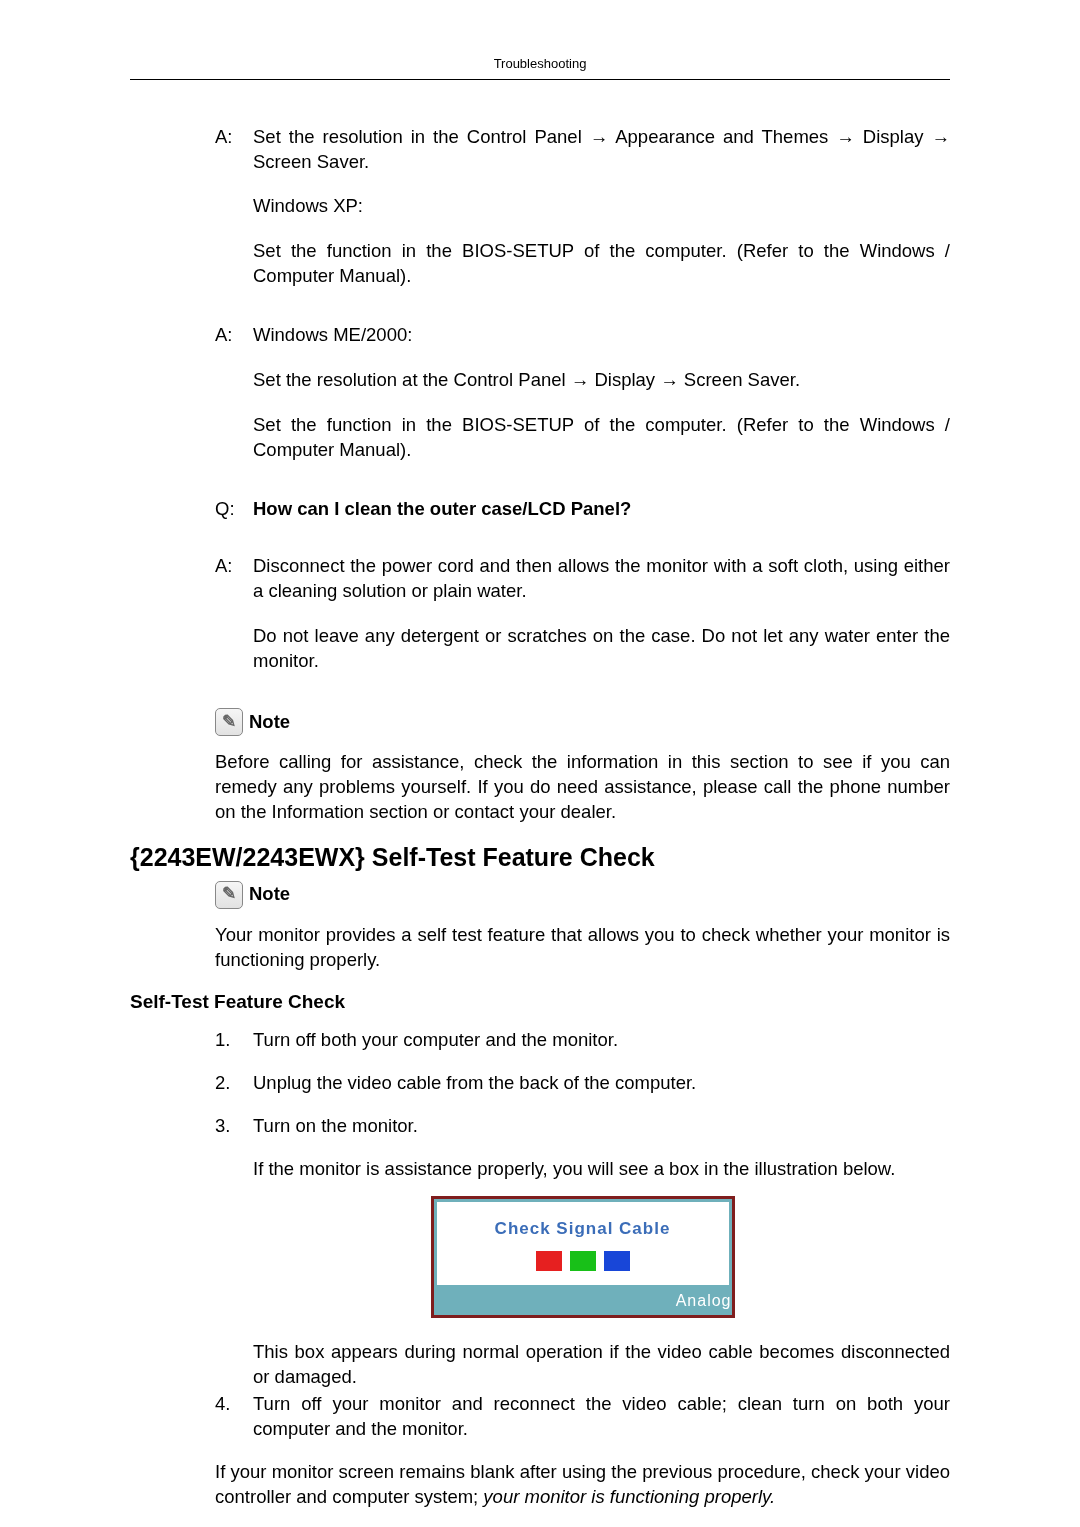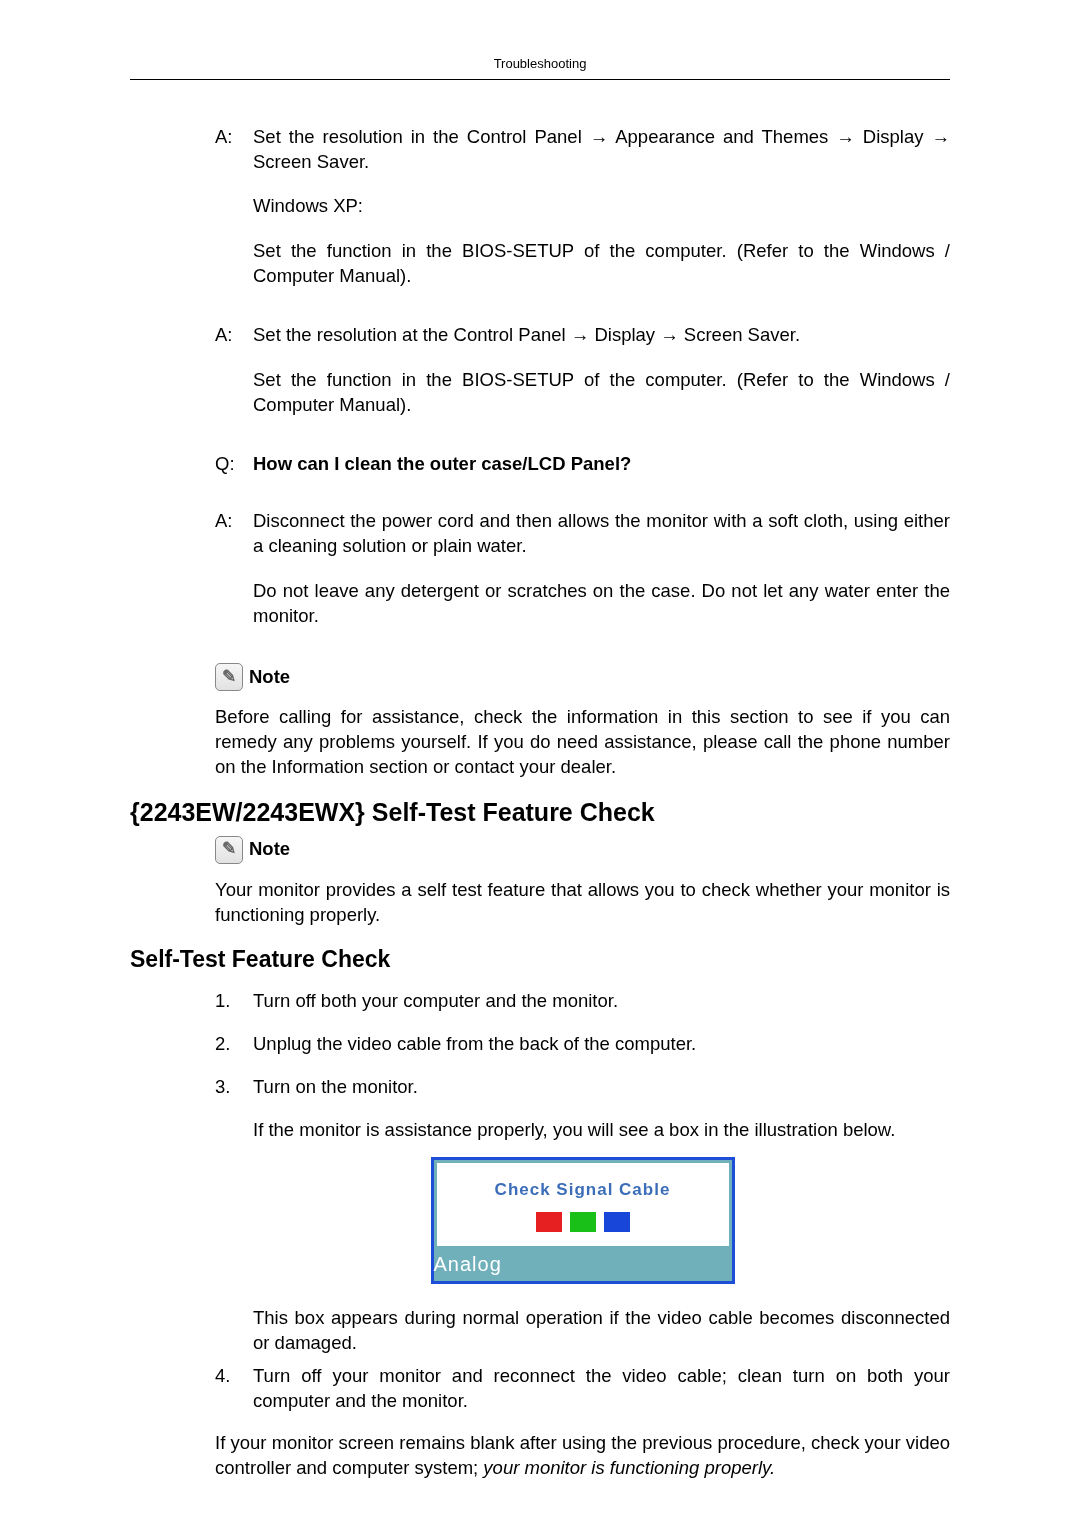--- a/index.html
+++ b/index.html
@@ -76,40 +76,40 @@
     text-align: justify;
     margin-bottom: 16px;
   }
   h2.section {
     margin: 12px 0 4px -85px;
     font-size: 25px;
     font-weight: bold;
   }
   h3.subsection {
     margin: 14px 0 14px -85px;
-    font-size: 23px;
+    font-size: 19px;
     font-weight: bold;
   }
   .num-row {
     display: flex;
     margin-bottom: 18px;
   }
   .num {
     width: 38px;
     flex-shrink: 0;
     text-align: left;
   }
   .num-body {
     flex: 1;
     text-align: justify;
   }
   .monitor-box {
     width: 298px;
     margin: 10px auto 22px auto;
-    border: 3px solid #1d4ed8;
+    border: 3px solid #7f1d1d;
     background: #6fb0bb;
   }
   .monitor-inner {
     background: #fff;
     margin: 3px;
     padding: 16px 8px 10px 8px;
     text-align: center;
   }
   .check-text {
     color: #3b6db8;
@@ -122,22 +122,22 @@
   .color-squares {
     display: flex;
     justify-content: center;
     gap: 8px;
     margin-bottom: 4px;
   }
   .sq { width: 26px; height: 20px; }
   .analog-bar {
     background: #6fb0bb;
     color: #fff;
-    text-align: left;
-    font-size: 20px;
+    text-align: right;
+    font-size: 16px;
     letter-spacing: 1px;
     padding: 2px 0 3px 0;
   }
   .italic { font-style: italic; }
 </style>
 </head>
 <body>
 
 <div class="page">
   <div class="header-title">Troubleshooting</div>
@@ -150,20 +150,21 @@
       <div class="qa-body">
         <div class="para">Set the resolution in the Control Panel → Appearance and Themes → Display → Screen Saver.</div>
         <div class="para">Windows XP:</div>
         <div class="para">Set the function in the BIOS-SETUP of the computer. (Refer to the Windows / Computer Manual).</div>
       </div>
     </div>
 
     <div class="qa-row">
       <div class="qa-label">A:</div>
       <div class="qa-body">
+        <div class="para">Windows ME/2000:</div>
         <div class="para">Set the resolution at the Control Panel → Display → Screen Saver.</div>
         <div class="para">Set the function in the BIOS-SETUP of the computer. (Refer to the Windows / Computer Manual).</div>
       </div>
     </div>
 
     <div class="qa-row">
       <div class="qa-label">Q:</div>
       <div class="qa-body">
         <div class="para" style="margin-bottom:18px;font-weight:bold;">How can I clean the outer case/LCD Panel?</div>
       </div>
@@ -215,21 +216,21 @@
         <div class="check-text">Check Signal Cable</div>
         <div class="color-squares">
           <div class="sq" style="background:#e62020"></div>
           <div class="sq" style="background:#18c018"></div>
           <div class="sq" style="background:#1846d8"></div>
         </div>
       </div>
       <div class="analog-bar">Analog</div>
     </div>
 
-    <div class="num-row" style="margin-bottom:8px;justify-content:flex-end;">
+    <div class="num-row" style="margin-bottom:2px;justify-content:flex-end;">
       <div class="num"></div>
       <div class="num-body">This box appears during normal operation if the video cable becomes disconnected or damaged.</div>
     </div>
 
     <div class="num-row">
       <div class="num">4.</div>
       <div class="num-body">Turn off your monitor and reconnect the video cable; clean turn on both your computer and the monitor.</div>
     </div>
 
     <div class="full-width-para" style="margin-top:4px;">

